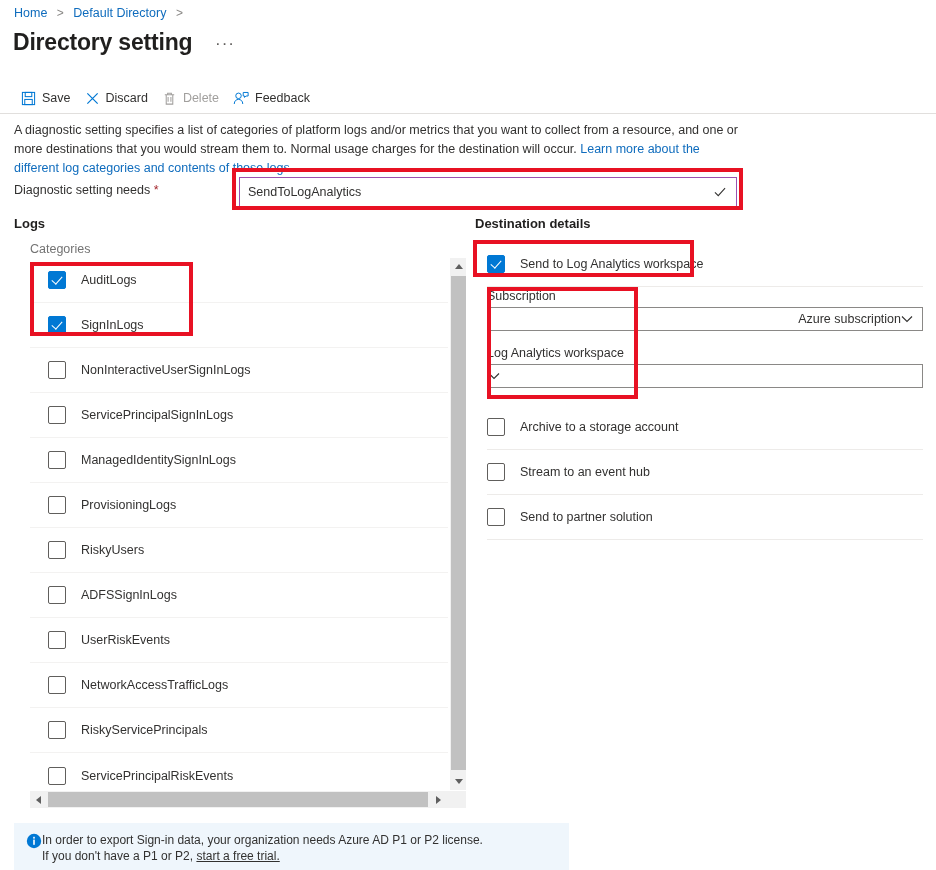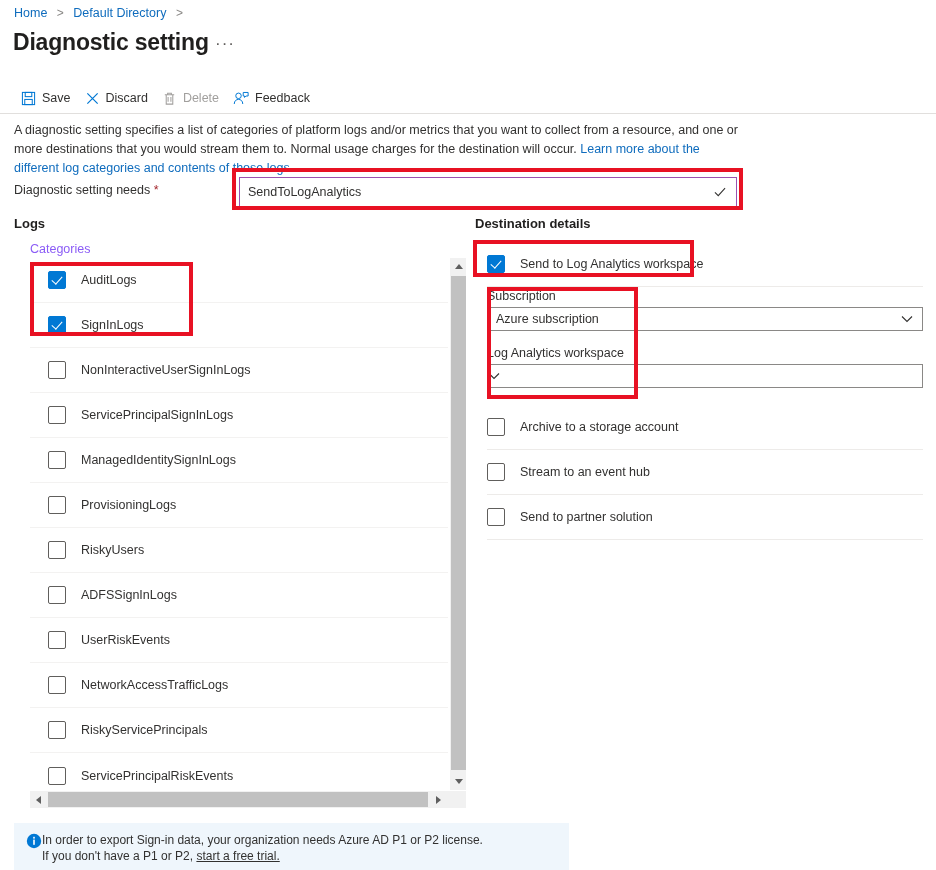--- a/index.html
+++ b/index.html
@@ -163,21 +163,21 @@
     line-height: 18px;
   }
   #logs-head { left: 14px; top: 215px; text-align: center; }
   #dest-head { left: 475px; top: 215px; }
 
   .sub-head {
     position: absolute;
     left: 30px;
     top: 241px;
     font-size: 12.5px;
-    color: #8b5cf6;
+    color: #737373;
     line-height: 16px;
   }
 
   
   .logs-panel {
     position: absolute;
     left: 30px;
     top: 258px;
     width: 435px;
     height: 550px;
@@ -364,20 +364,21 @@
   .select-box {
     position: relative;
     width: 436px;
     height: 24px;
     border: 1px solid #8a8886;
     background: #ffffff;
     box-sizing: border-box;
     display: flex;
     align-items: center;
     cursor: pointer;
+    text-align: right;
   }
   .select-text {
     font-size: 12.5px;
     color: #323130;
     padding-left: 8px;
     flex: 1 1 auto;
     white-space: nowrap;
     overflow: hidden;
   }
   .select-chev {
@@ -438,21 +439,21 @@
 
 <div id="page">
 
   <div class="breadcrumb">
     <span class="crumb-link">Home</span>
     <span class="crumb-sep">&gt;</span>
     <span class="crumb-link">Default Directory</span>
     <span class="crumb-sep">&gt;</span>
   </div>
 
-  <div class="page-title">Diagnostic setting</div>
+  <div class="page-title">Directory setting</div>
   <div class="title-ellipsis">···</div>
 
   <div class="cmdbar">
 
     <div class="cmd">
       <span>
         <svg width="15" height="15" viewBox="0 0 16 16">
           <rect x="1.5" y="1.5" width="13" height="13" fill="none" stroke="#0078d4" stroke-width="1.1"></rect>
           <rect x="4.5" y="1.5" width="7" height="4.5" fill="none" stroke="#0078d4" stroke-width="1.1"></rect>
           <rect x="4" y="9" width="8" height="5.5" fill="none" stroke="#0078d4" stroke-width="1.1"></rect>

